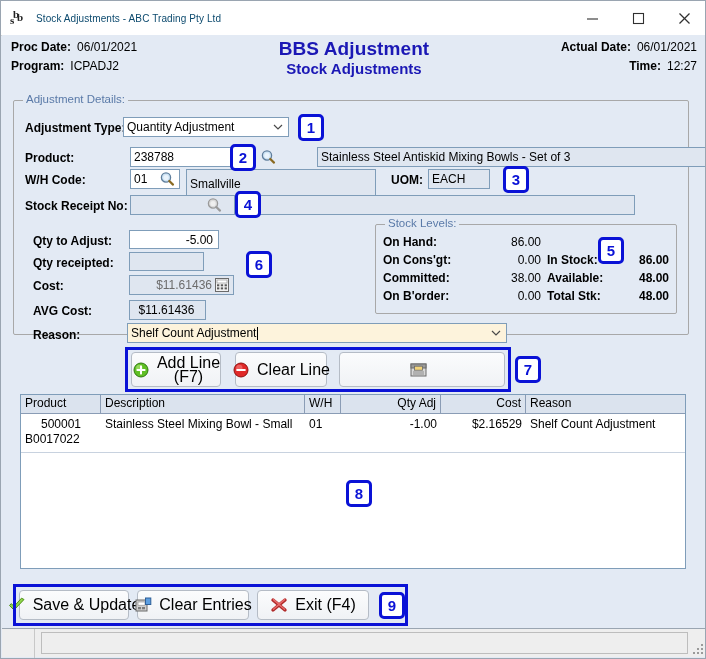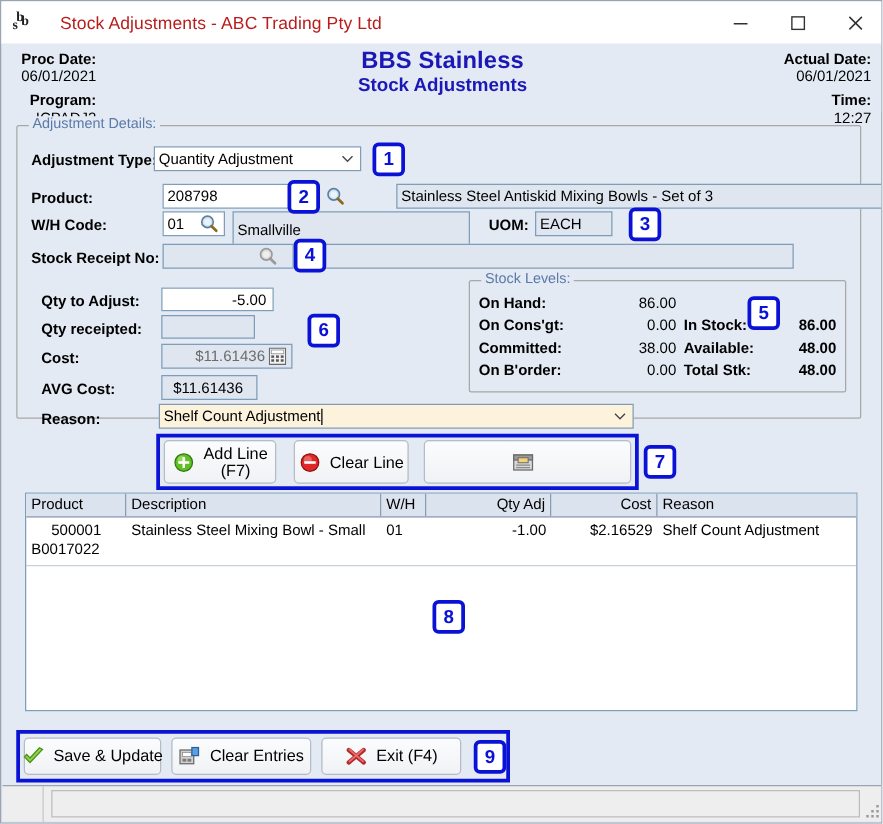--- a/index.html
+++ b/index.html
@@ -40,25 +40,24 @@
     font-family: "Liberation Serif", serif;
     font-size: 13px;
     font-weight: bold;
     color: #222;
     line-height: 1;
   }
   .tb-icon .b1 { position:absolute; left:3px; top:0px; font-size:11px; }
   .tb-icon .b2 { position:absolute; left:0px; top:6px; font-size:11px; }
   .tb-icon .b3 { position:absolute; left:7px; top:3px; font-size:11px; }
   .tb-title {
-    font-size: 14px;
-    color: #b91c1c;
+    font-size: 10px;
+    color: #0c4a6e;
     white-space: nowrap;
     letter-spacing: 0.1px;
-    margin-left: 12px;
   }
   .tb-controls {
     margin-left: auto;
     display: flex;
     height: 34px;
   }
   .tb-btn {
     width: 46px; height: 34px;
     display: flex; align-items: center; justify-content: center;
     color: #303030;
@@ -66,21 +65,21 @@
   .tb-btn svg { display:block; }
 
   
   .header {
     position: absolute;
     left: 1px; top: 34px;
     width: 704px; height: 55px;
     background: #e3eaf4;
   }
   .hdr-left { position: absolute; left: 9px; top: 5px; }
-  .hdr-row { display: flex; align-items: flex-end; margin-bottom: 5px; white-space: nowrap; flex-direction: column;}
+  .hdr-row { display: flex; align-items: flex-start; margin-bottom: 5px; white-space: nowrap;}
   .hdr-lbl { font-weight: bold; font-size: 12px; color: #000; }
   .hdr-val { font-size: 12px; color: #000; margin-left: 6px; }
   .hdr-center {
     position: absolute; left: 0; right: 0; top: 3px;
     text-align: center;
     color: #1b18b5;
     font-weight: bold;
   }
   .hdr-title1 { font-size: 19px; letter-spacing: 0.1px; line-height: 22px;}
   .hdr-title2 { font-size: 15px; line-height: 18px; }
@@ -181,21 +180,21 @@
   
   .btn {
     position: absolute;
     box-sizing: border-box;
     border: 1px solid #b5bcc6;
     border-radius: 4px;
     background: linear-gradient(#fbfcfd, #f0f2f5);
     display: flex;
     align-items: center;
     justify-content: center;
-    font-size: 13px;
+    font-size: 16px;
     color: #000;
     text-align: center;
     white-space: nowrap;
   }
   .btn .bicon {
     width: 18px; height: 18px;
     flex: 0 0 auto;
     margin-right: 7px;
     display: flex; align-items: center; justify-content: center;
   }
@@ -307,21 +306,21 @@
       <div class="hdr-row">
         <span class="hdr-lbl">Proc Date:</span>
         <span class="hdr-val">06/01/2021</span>
       </div>
       <div class="hdr-row">
         <span class="hdr-lbl">Program:</span>
         <span class="hdr-val">ICPADJ2</span>
       </div>
     </div>
     <div class="hdr-center">
-      <div class="hdr-title1">BBS Stainless</div>
+      <div class="hdr-title1">BBS Adjustment</div>
       <div class="hdr-title2">Stock Adjustments</div>
     </div>
     <div class="hdr-right">
       <div class="hdr-row">
         <span class="hdr-lbl">Actual Date:</span>
         <span class="hdr-val">06/01/2021</span>
       </div>
       <div class="hdr-row">
         <span class="hdr-lbl">Time:</span>
         <span class="hdr-val">12:27</span>
@@ -338,21 +337,21 @@
     <span>Quantity Adjustment</span>
     <span class="combo-arrow">
       <svg width="12" height="8" viewBox="0 0 12 8">
           <polyline points="2,2 6,6 10,2" fill="none" stroke="#4a4a4a" stroke-width="1.2"></polyline>
         </svg>
     </span>
   </div>
 
   <div class="lbl" style="left:24px; top:150px;">Product:</div>
   <div class="field" style="left:129px; top:146px; width:125px; height:20px;">
-    <span>208798</span>
+    <span>238788</span>
   </div>
   <span class="mag" style="left:259px; top:148px;">
     <svg width="17" height="16" viewBox="0 0 17 16">
       <circle cx="7" cy="6.5" r="4.6" fill="#cfe4f5" stroke="#5f7e9c" stroke-width="1.3"></circle>
       <circle cx="7" cy="6.5" r="2.6" fill="#eaf4fc" stroke="none"></circle>
       <line x1="10.3" y1="10" x2="14" y2="13.6" stroke="#8a6a22" stroke-width="2.2" stroke-linecap="round"></line>
     </svg>
   </span>
   <div class="field lite" style="left:282px; top:146px; width:400px; height:20px;margin-left:34px;">
     <span>Stainless Steel Antiskid Mixing Bowls - Set of 3</span>

